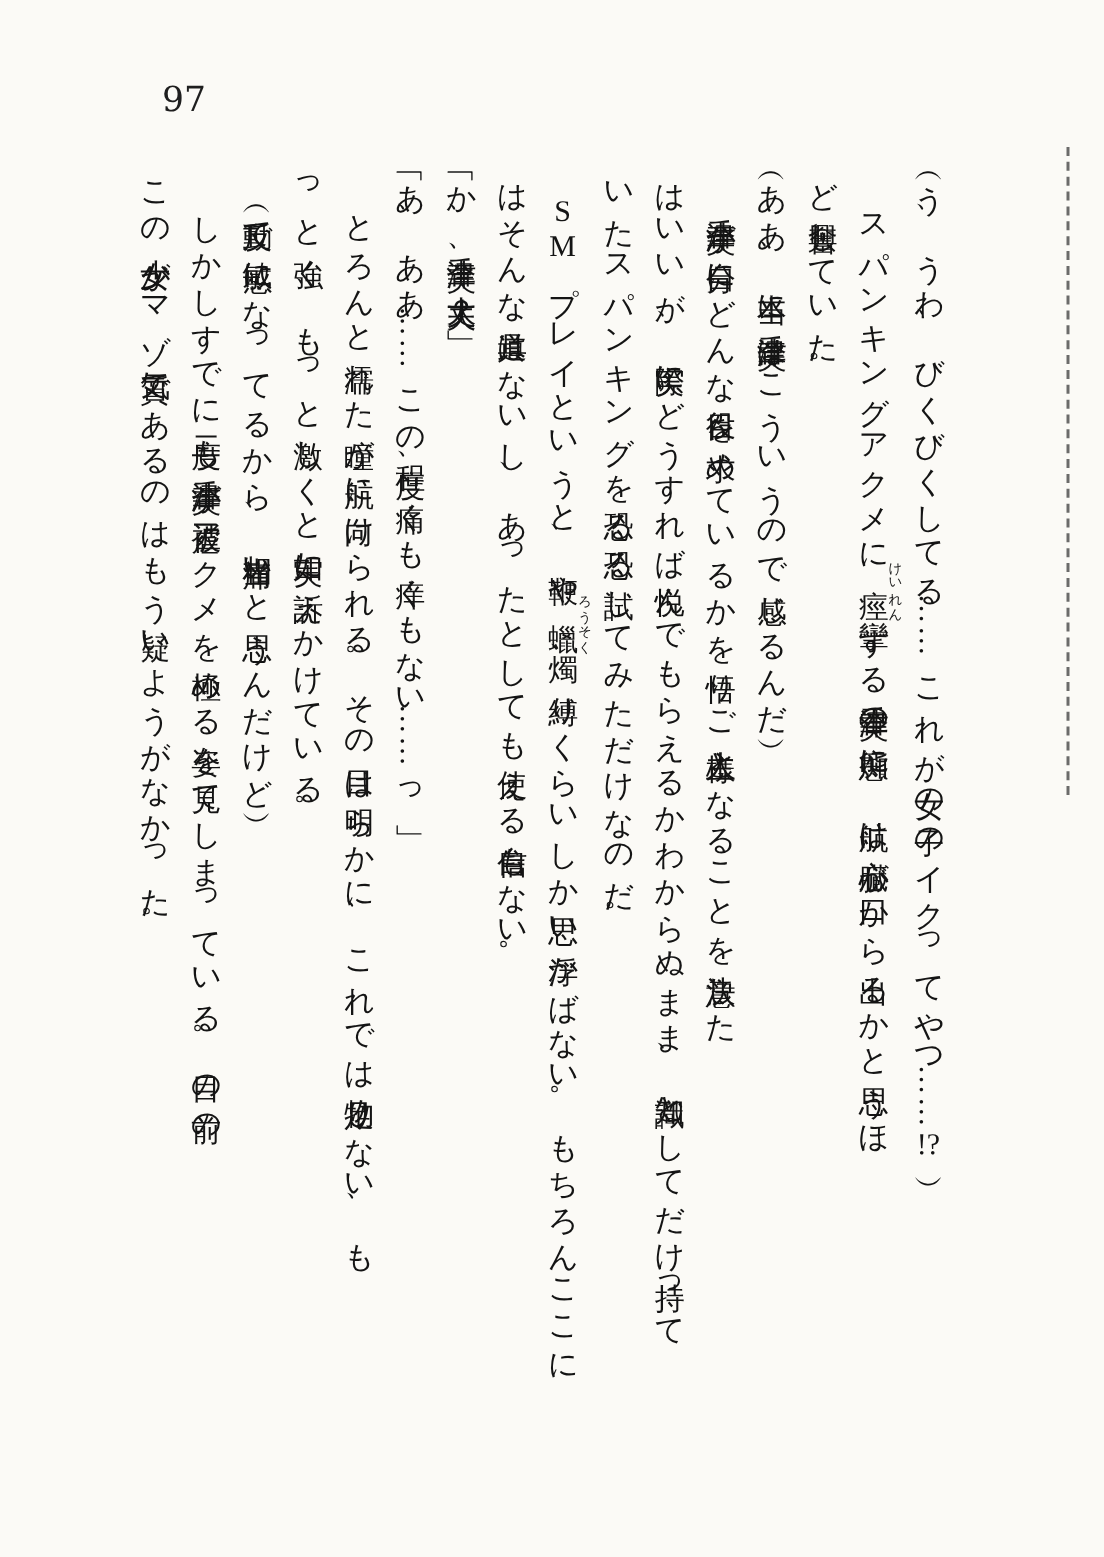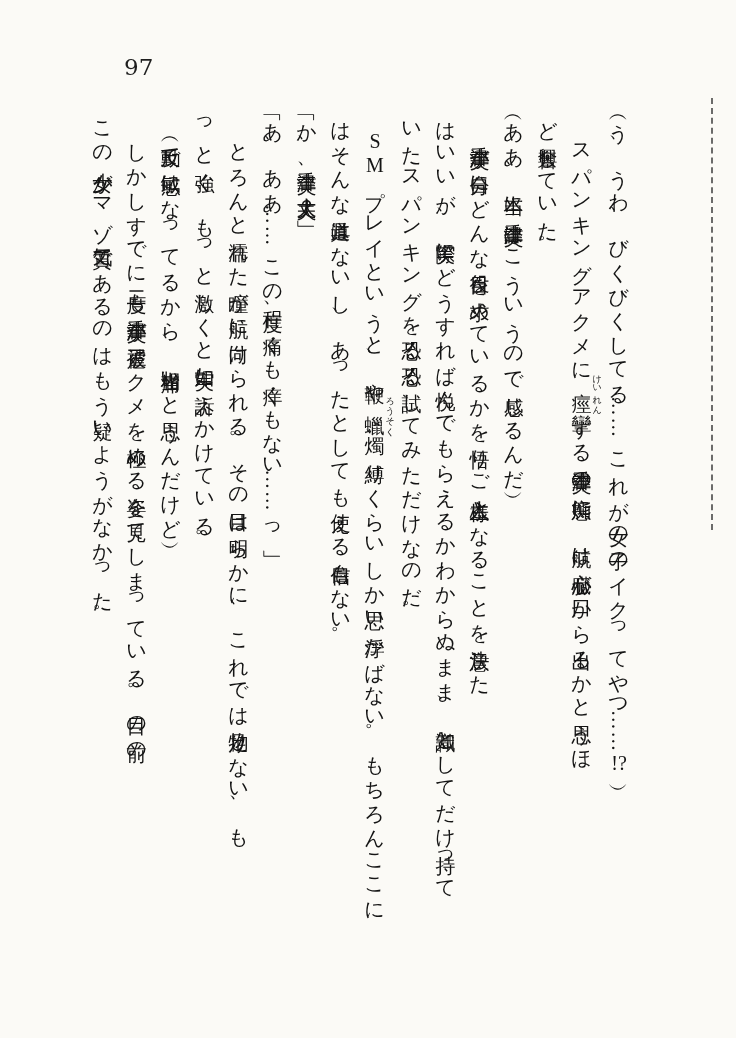--- a/index.html
+++ b/index.html
@@ -10,21 +10,21 @@
     width: 736px;
     height: 1038px;
     position: relative;
     overflow: hidden;
     background: #fbfaf6;
     font-family: "Liberation Serif", "DejaVu Serif", serif;
   }
   .page-number {
     position: absolute;
     top: 54px;
-    left: 124px;
+    left: 108px;
     font-size: 23px;
     color: #1e1e1e;
     font-family: "DejaVu Serif", "Liberation Serif", serif;
   }
   .edge-line {
     position: absolute;
     right: 23px;
     top: 98px;
     height: 432px;
     width: 0;

